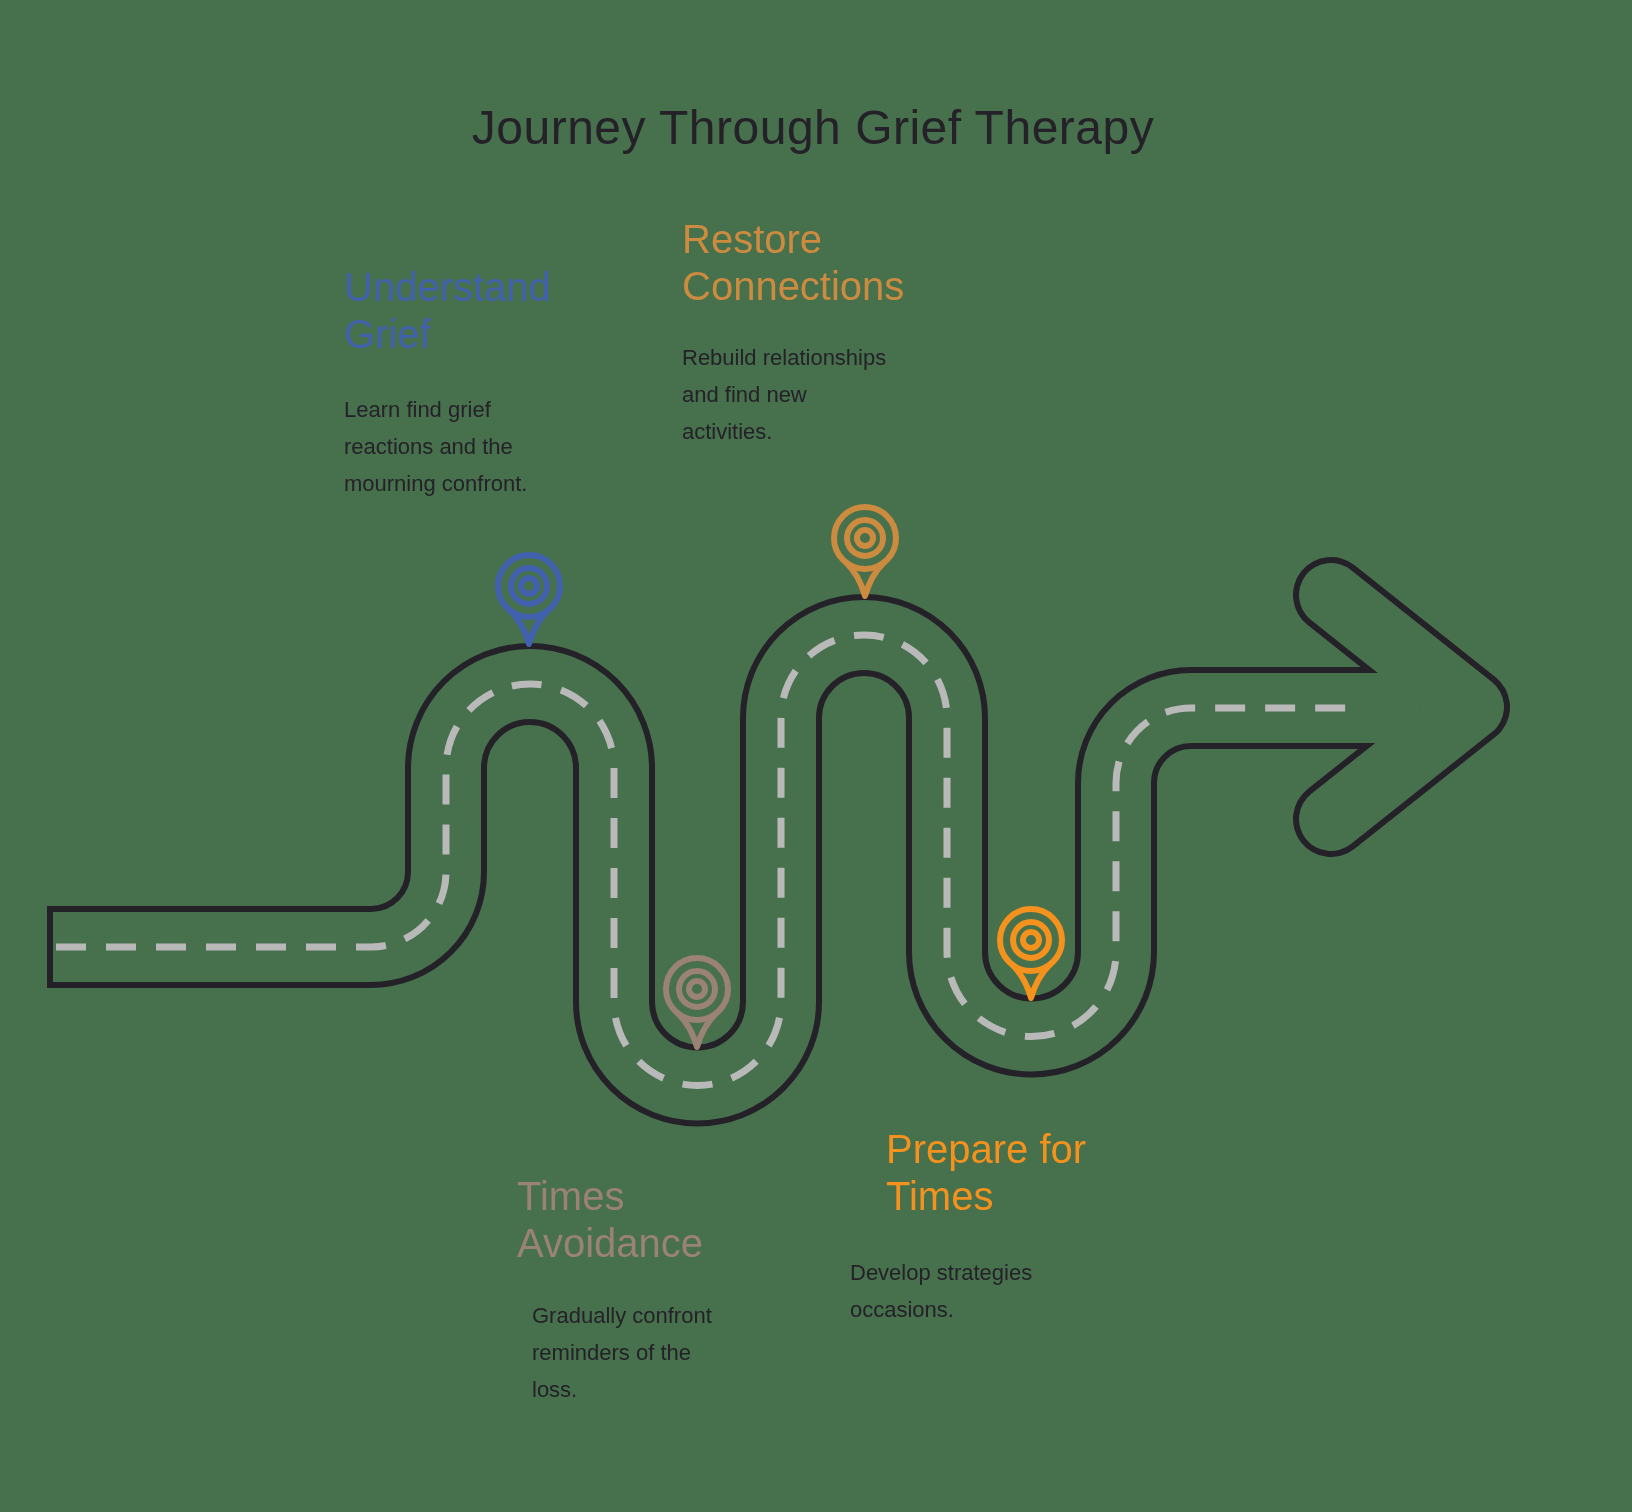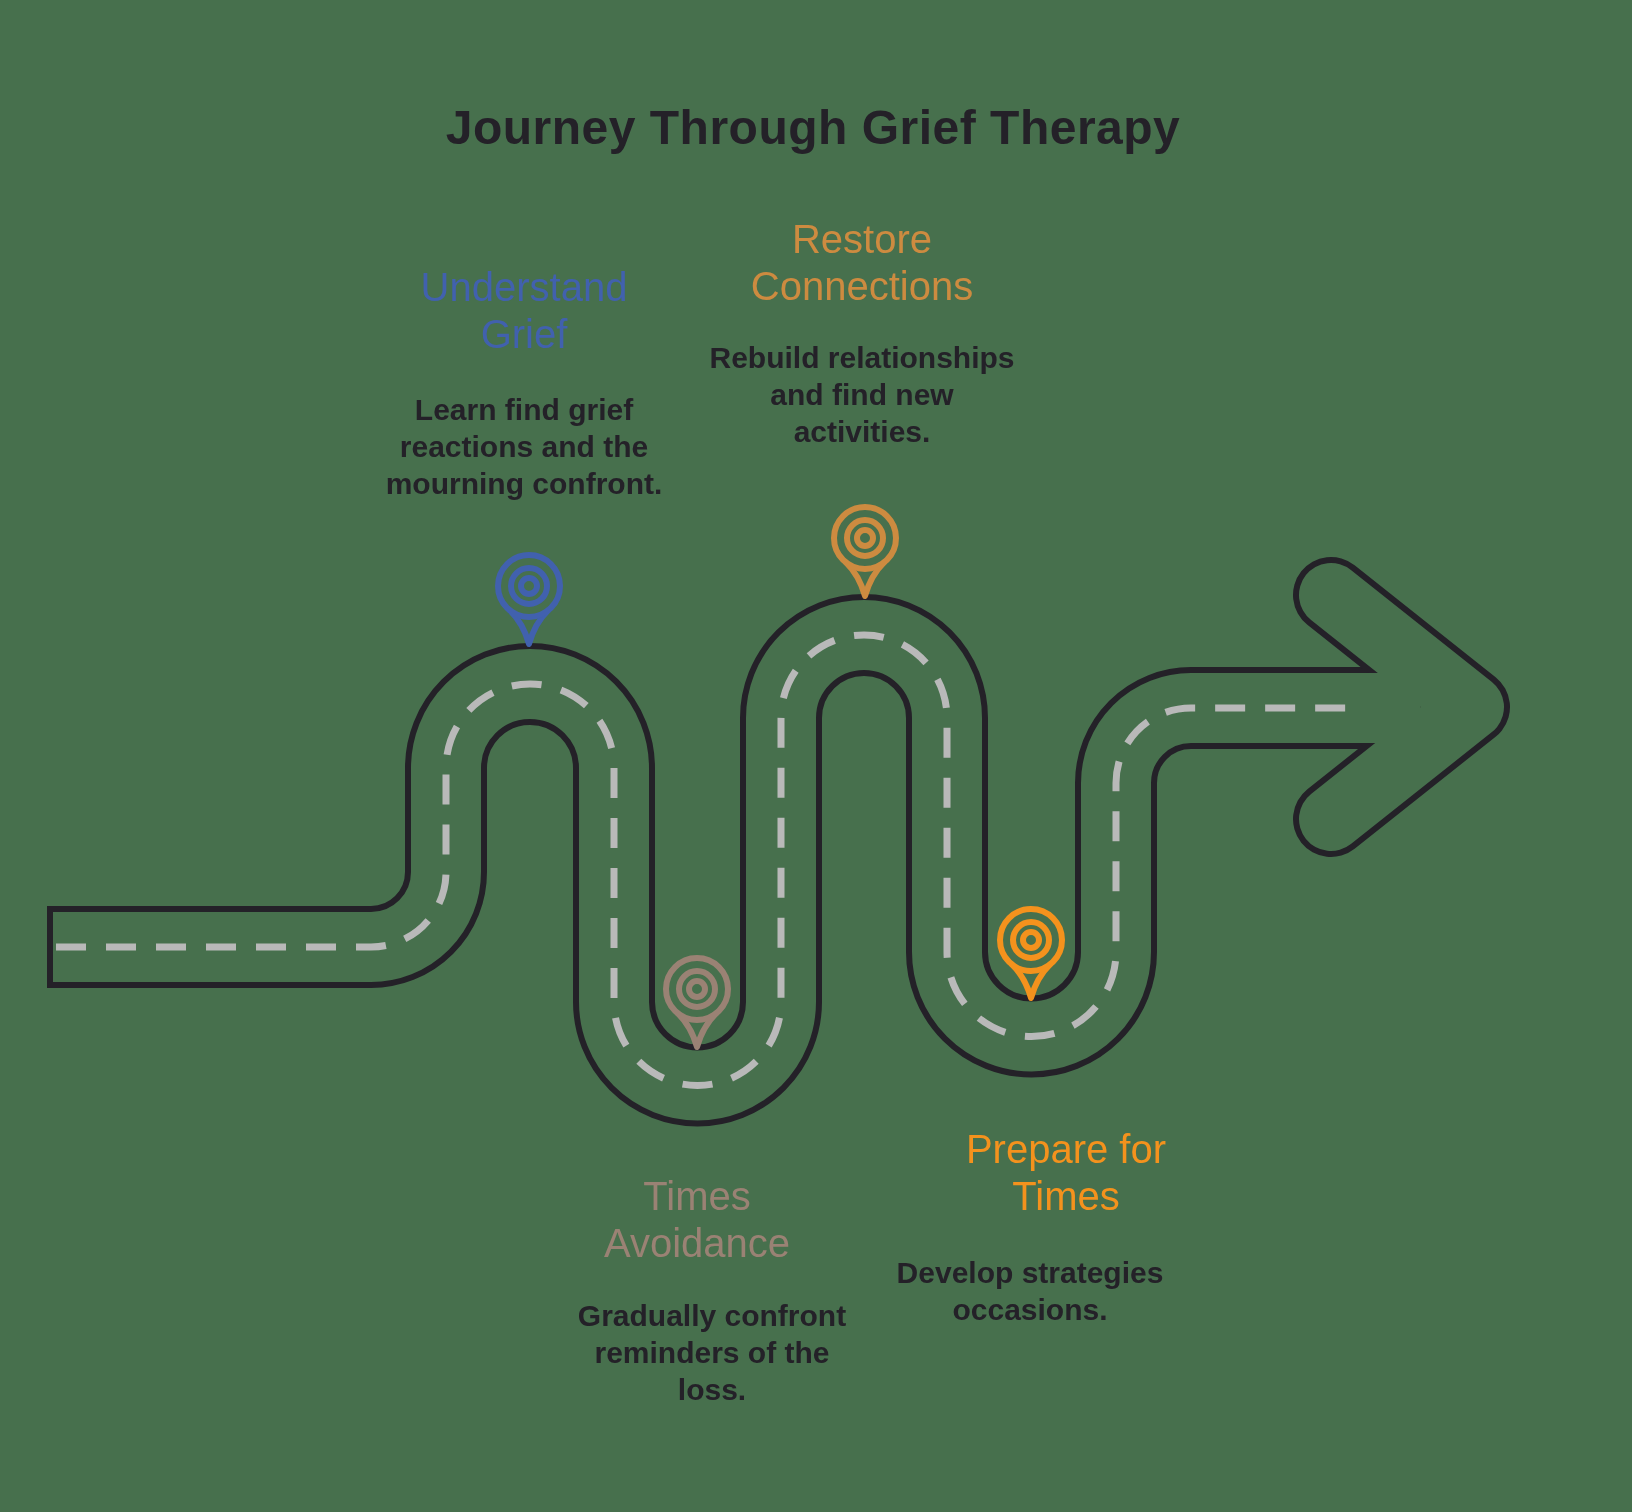--- a/index.html
+++ b/index.html
@@ -10,43 +10,43 @@
   .canvas{
     position:relative;
     width:1632px;height:1512px;
     background:var(--bg,#47704D);
     overflow:hidden;
   }
   .page-title{
     position:absolute;
     left:403px;top:100px;width:820px;
     text-align:center;
-    font-size:48px;font-weight:700;
+    font-size:48px;font-weight:400;
     letter-spacing:0.5px;
     color:var(--ink,#242128);
   }
   .road-svg{position:absolute;left:0;top:0;}
   .road-casing{fill:none;stroke:var(--ink,#242128);stroke-width:82;}
   .road-surface{fill:none;stroke:var(--bg,#47704D);stroke-width:70;}
   .chev-casing{fill:none;stroke:var(--ink,#242128);stroke-width:76;stroke-linecap:round;stroke-linejoin:round;}
   .chev-surface{fill:none;stroke:var(--bg,#47704D);stroke-width:64;stroke-linecap:round;stroke-linejoin:round;}
   .shaft-overdraw{fill:none;stroke:var(--bg,#47704D);stroke-width:70;}
   .road-dash{fill:none;stroke:var(--dash,#B9B9B9);stroke-width:7;stroke-dasharray:30 20;stroke-dashoffset:42;}
   .road-cap{stroke:var(--ink,#242128);stroke-width:6;}
   .pin{position:absolute;width:80px;height:106px;}
   .pin svg{display:block;width:80px;height:106px;color:var(--accent,#444);}
   .pin svg *{fill:none;stroke:currentColor;stroke-width:6;}
   .pin .tail{stroke-linecap:round;stroke-linejoin:round;}
-  .ms-text{position:absolute;width:360px;text-align:center;}
+  .ms-text{position:absolute;width:360px;text-align:left;}
   .ms-heading{
     font-size:40px;font-weight:500;line-height:47px;
     color:var(--accent,#444);
   }
   .ms-desc{
-    font-size:30px;font-weight:700;line-height:37px;
+    font-size:22px;font-weight:400;line-height:37px;
     color:var(--ink,#242128);
   }
   .tline{display:block;}
 </style>
 </head>
 <body>
 
 <div class="canvas">
 
   <div class="page-title">Journey Through Grief Therapy</div>

